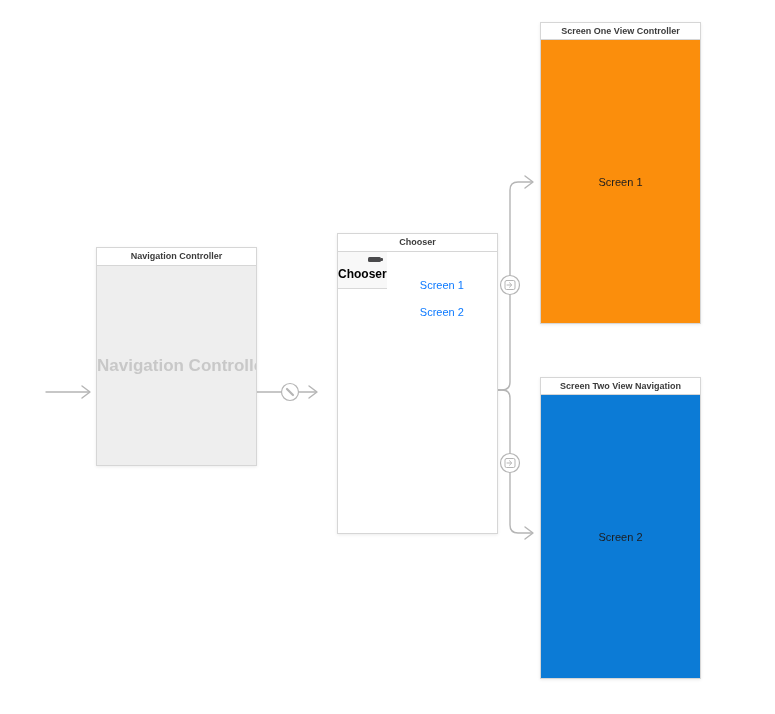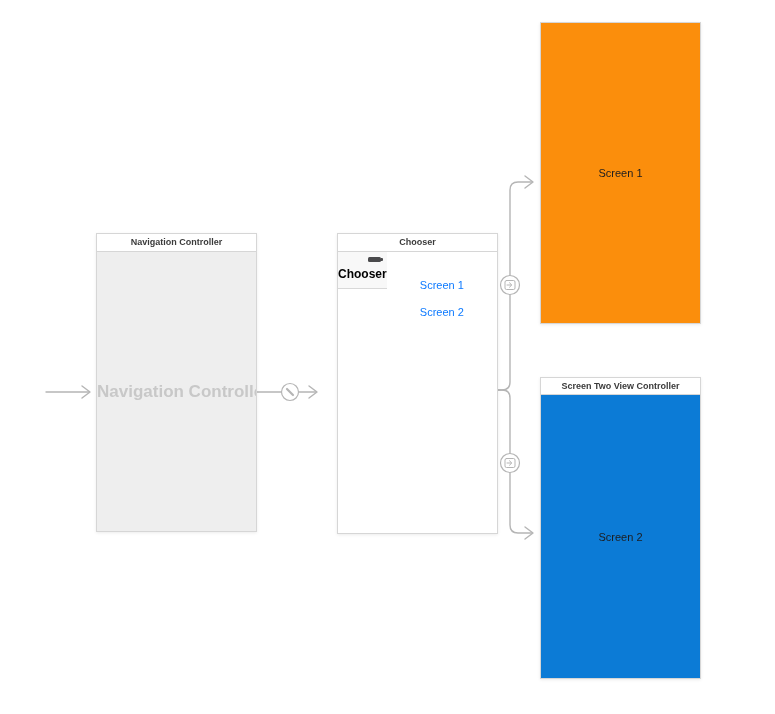--- a/index.html
+++ b/index.html
@@ -102,21 +102,21 @@
   .center-label {
     position: absolute;
     left: 0; right: 0;
     top: 50%;
     transform: translateY(-50%);
     text-align: center;
     pointer-events: none;
   }
 
   
-  .nav-scene { left: 96px; top: 233px; width: 161px; height: 299px; }
+  .nav-scene { left: 96px; top: 247px; width: 161px; height: 219px; }
   .nav-scene .sim-navbar { height: 31px; }
   .nav-scene .sim-navbar .battery { top: 5px; right: 6px; }
   .nav-scene .scene-content { flex: 1 1 auto; background: var(--nav-content-bg); }
   .nav-label {
     font-size: 17px;
     font-weight: bold;
     color: var(--nav-label-color);
     white-space: nowrap;
   }
 
@@ -235,31 +235,32 @@
         <span class="chooser-nav-title">Chooser</span>
       </div>
       <div class="chooser-content">
         <div class="link-button first">Screen 1</div>
         <div class="link-button second">Screen 2</div>
       </div>
     </div>
   </div>
 
   <div class="scene screen-one-scene">
+    <div class="scene-title">Screen One View Controller</div>
     <div class="scene-body">
       <div class="sim-navbar">
         <span class="battery"></span>
       </div>
       <div class="scene-content"></div>
       <div class="center-label colored-label">Screen 1</div>
     </div>
   </div>
 
   <div class="scene screen-two-scene">
-    <div class="scene-title">Screen Two View Controller</div>
+    <div class="scene-title">Screen Two View Navigation</div>
     <div class="scene-body">
       <div class="strip-status">
         <span class="battery"></span>
       </div>
       <div class="strip-nav"></div>
       <div class="scene-content"></div>
       <div class="center-label colored-label">Screen 2</div>
     </div>
   </div>
 

